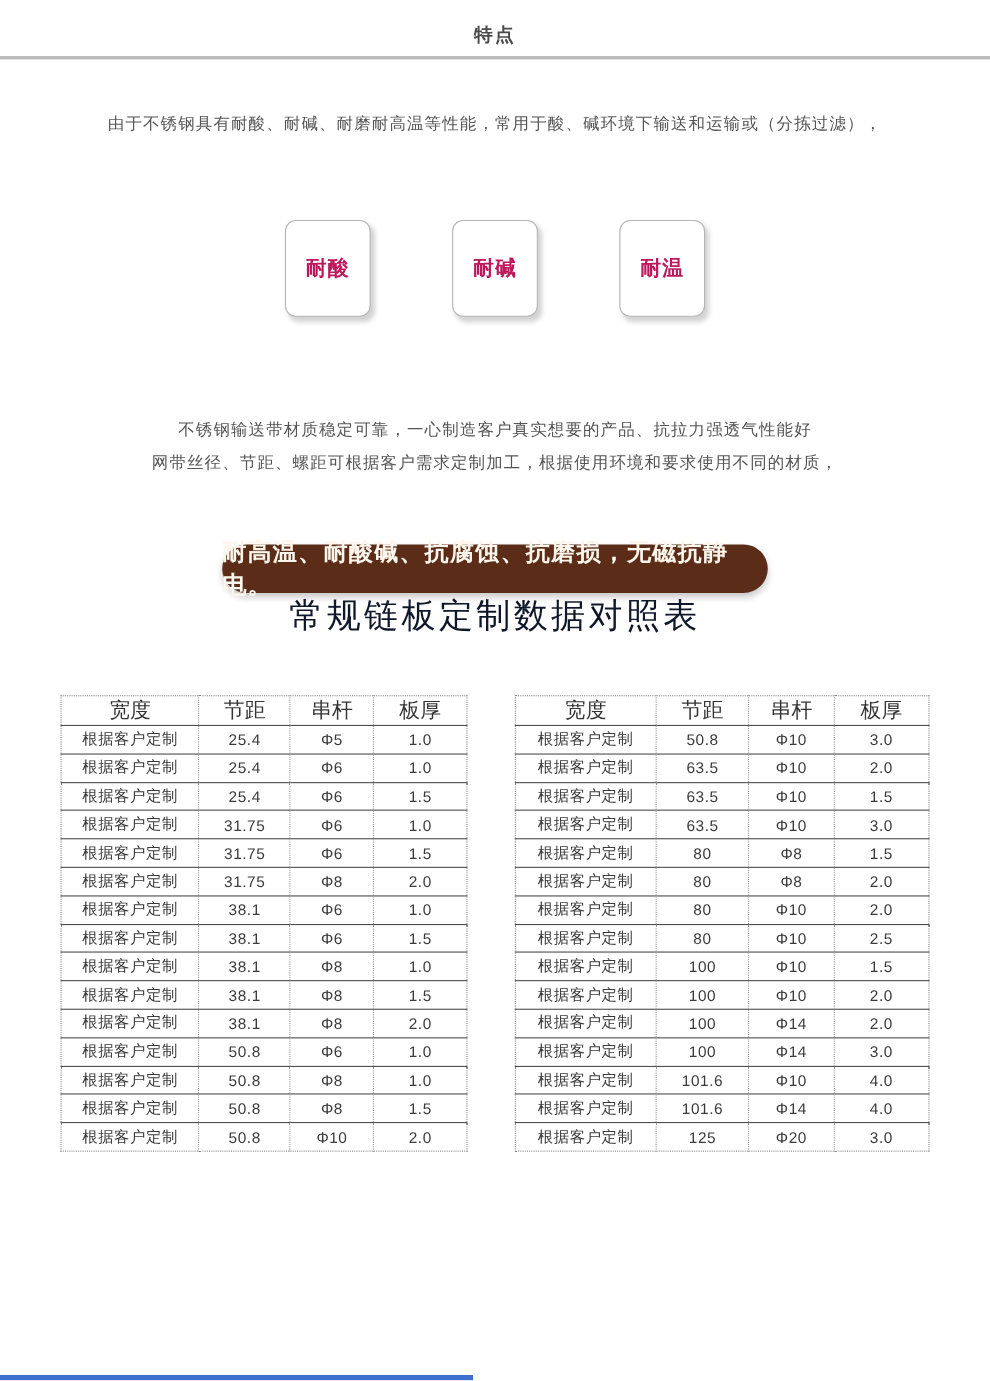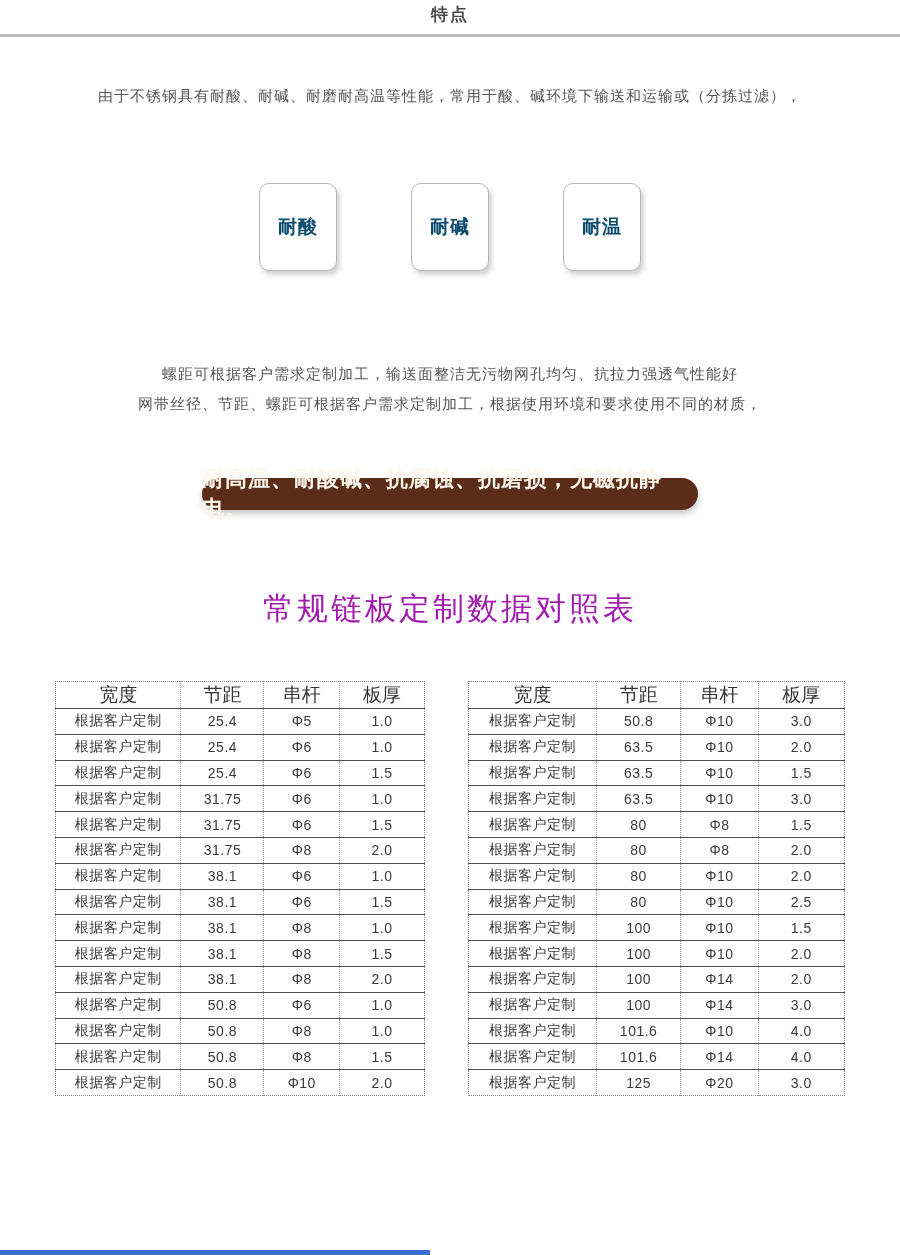--- a/index.html
+++ b/index.html
@@ -5,21 +5,21 @@
   html,body{margin:0;padding:0;background:#fff;}
   .page{
     position:relative;
     width:900px;height:1255px;
     margin:0 auto;
     background:#ffffff;
     font-family:"Liberation Sans","DejaVu Sans",sans-serif;
     overflow:hidden;
   }
   .section-title{
-    padding-top:3px;
+    padding-top:20px;
     text-align:center;
     font-size:17px;
     font-weight:bold;
     color:#4b4b4b;
     letter-spacing:2px;
     height:31px;
   }
   .top-divider{
     width:100%;height:3px;
     background:#b9b9b9;
@@ -39,48 +39,47 @@
     justify-content:center;
     gap:74px;
   }
   .badge{
     width:76px;height:86px;
     background:#fff;
     border:1px solid #b5b5b5;
     border-radius:10px;
     box-shadow:3px 4px 5px rgba(0,0,0,0.18);
     display:flex;align-items:center;justify-content:center;
-    font-size:19px;font-weight:bold;color:#0c4a6e;
+    font-size:19px;font-weight:bold;color:#be185d;
     letter-spacing:1px;
   }
   .description{
     margin-top:88px;
     text-align:center;
     font-size:15px;
     line-height:30px;
     color:#555;
     letter-spacing:1px;
   }
   .banner{
     margin:59px auto 0 auto;
-    width:496px;height:32px;
+    width:496px;height:44px;
     background:#5b2d18;
     border-radius:22px;
     box-shadow:0 4px 7px rgba(0,0,0,0.22);
     display:flex;align-items:center;justify-content:center;
     color:#fdf6ec;
     font-size:22px;
     font-weight:bold;
     letter-spacing:1px;
   }
   .table-title{
-    margin-top:78px;
     text-align:center;
     font-size:31px;
-    color:#a21caf;
+    color:#0f172a;
     letter-spacing:3px;
     height:40px;
   }
   .tables-wrap{
     margin-top:53px;
     display:flex;
     justify-content:center;
     gap:43px;
     align-items:flex-start;
   }
@@ -138,21 +137,21 @@
     </div>
     <div class="badge">
       <span>耐碱</span>
     </div>
     <div class="badge">
       <span>耐温</span>
     </div>
   </div>
 
   <div class="description">
-    <div>螺距可根据客户需求定制加工，输送面整洁无污物网孔均匀、抗拉力强透气性能好</div>
+    <div>不锈钢输送带材质稳定可靠，一心制造客户真实想要的产品、抗拉力强透气性能好</div>
     <div>网带丝径、节距、螺距可根据客户需求定制加工，根据使用环境和要求使用不同的材质，</div>
   </div>
 
   <div class="banner">
     <span>耐高温、耐酸碱、抗腐蚀、抗磨损，无磁抗静电。</span>
   </div>
 
   <div class="table-title">常规链板定制数据对照表</div>
 
   <div class="tables-wrap">

